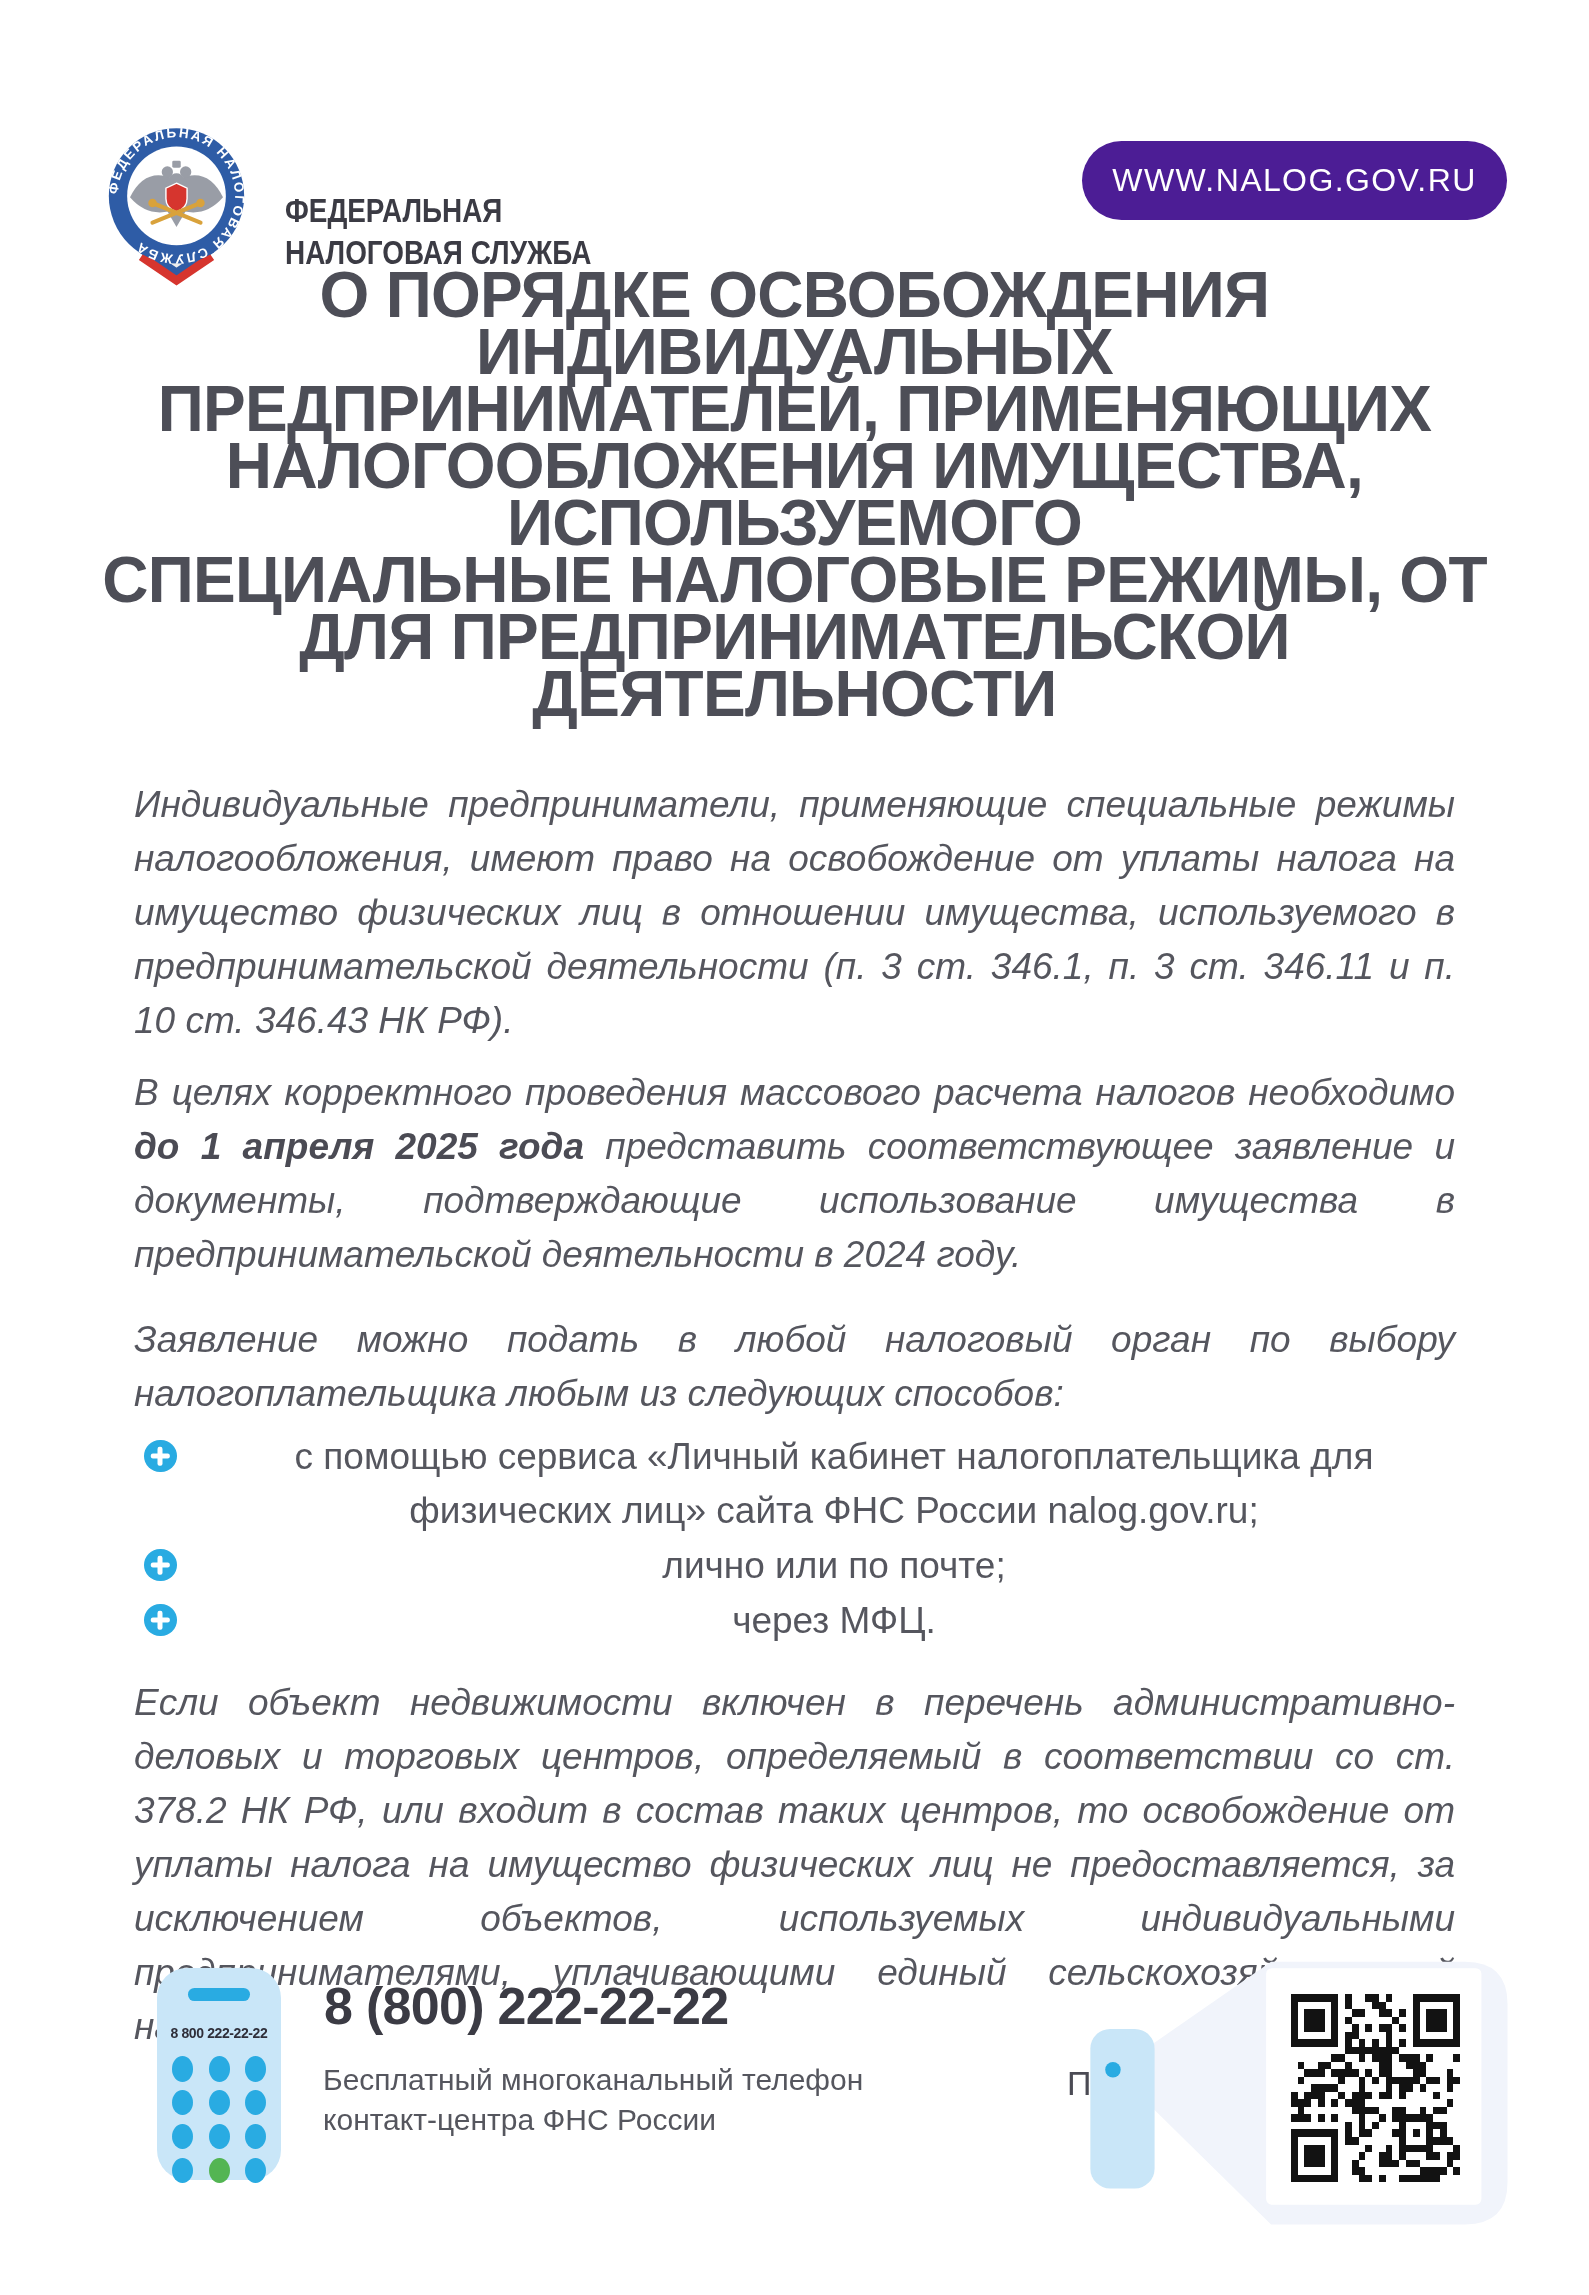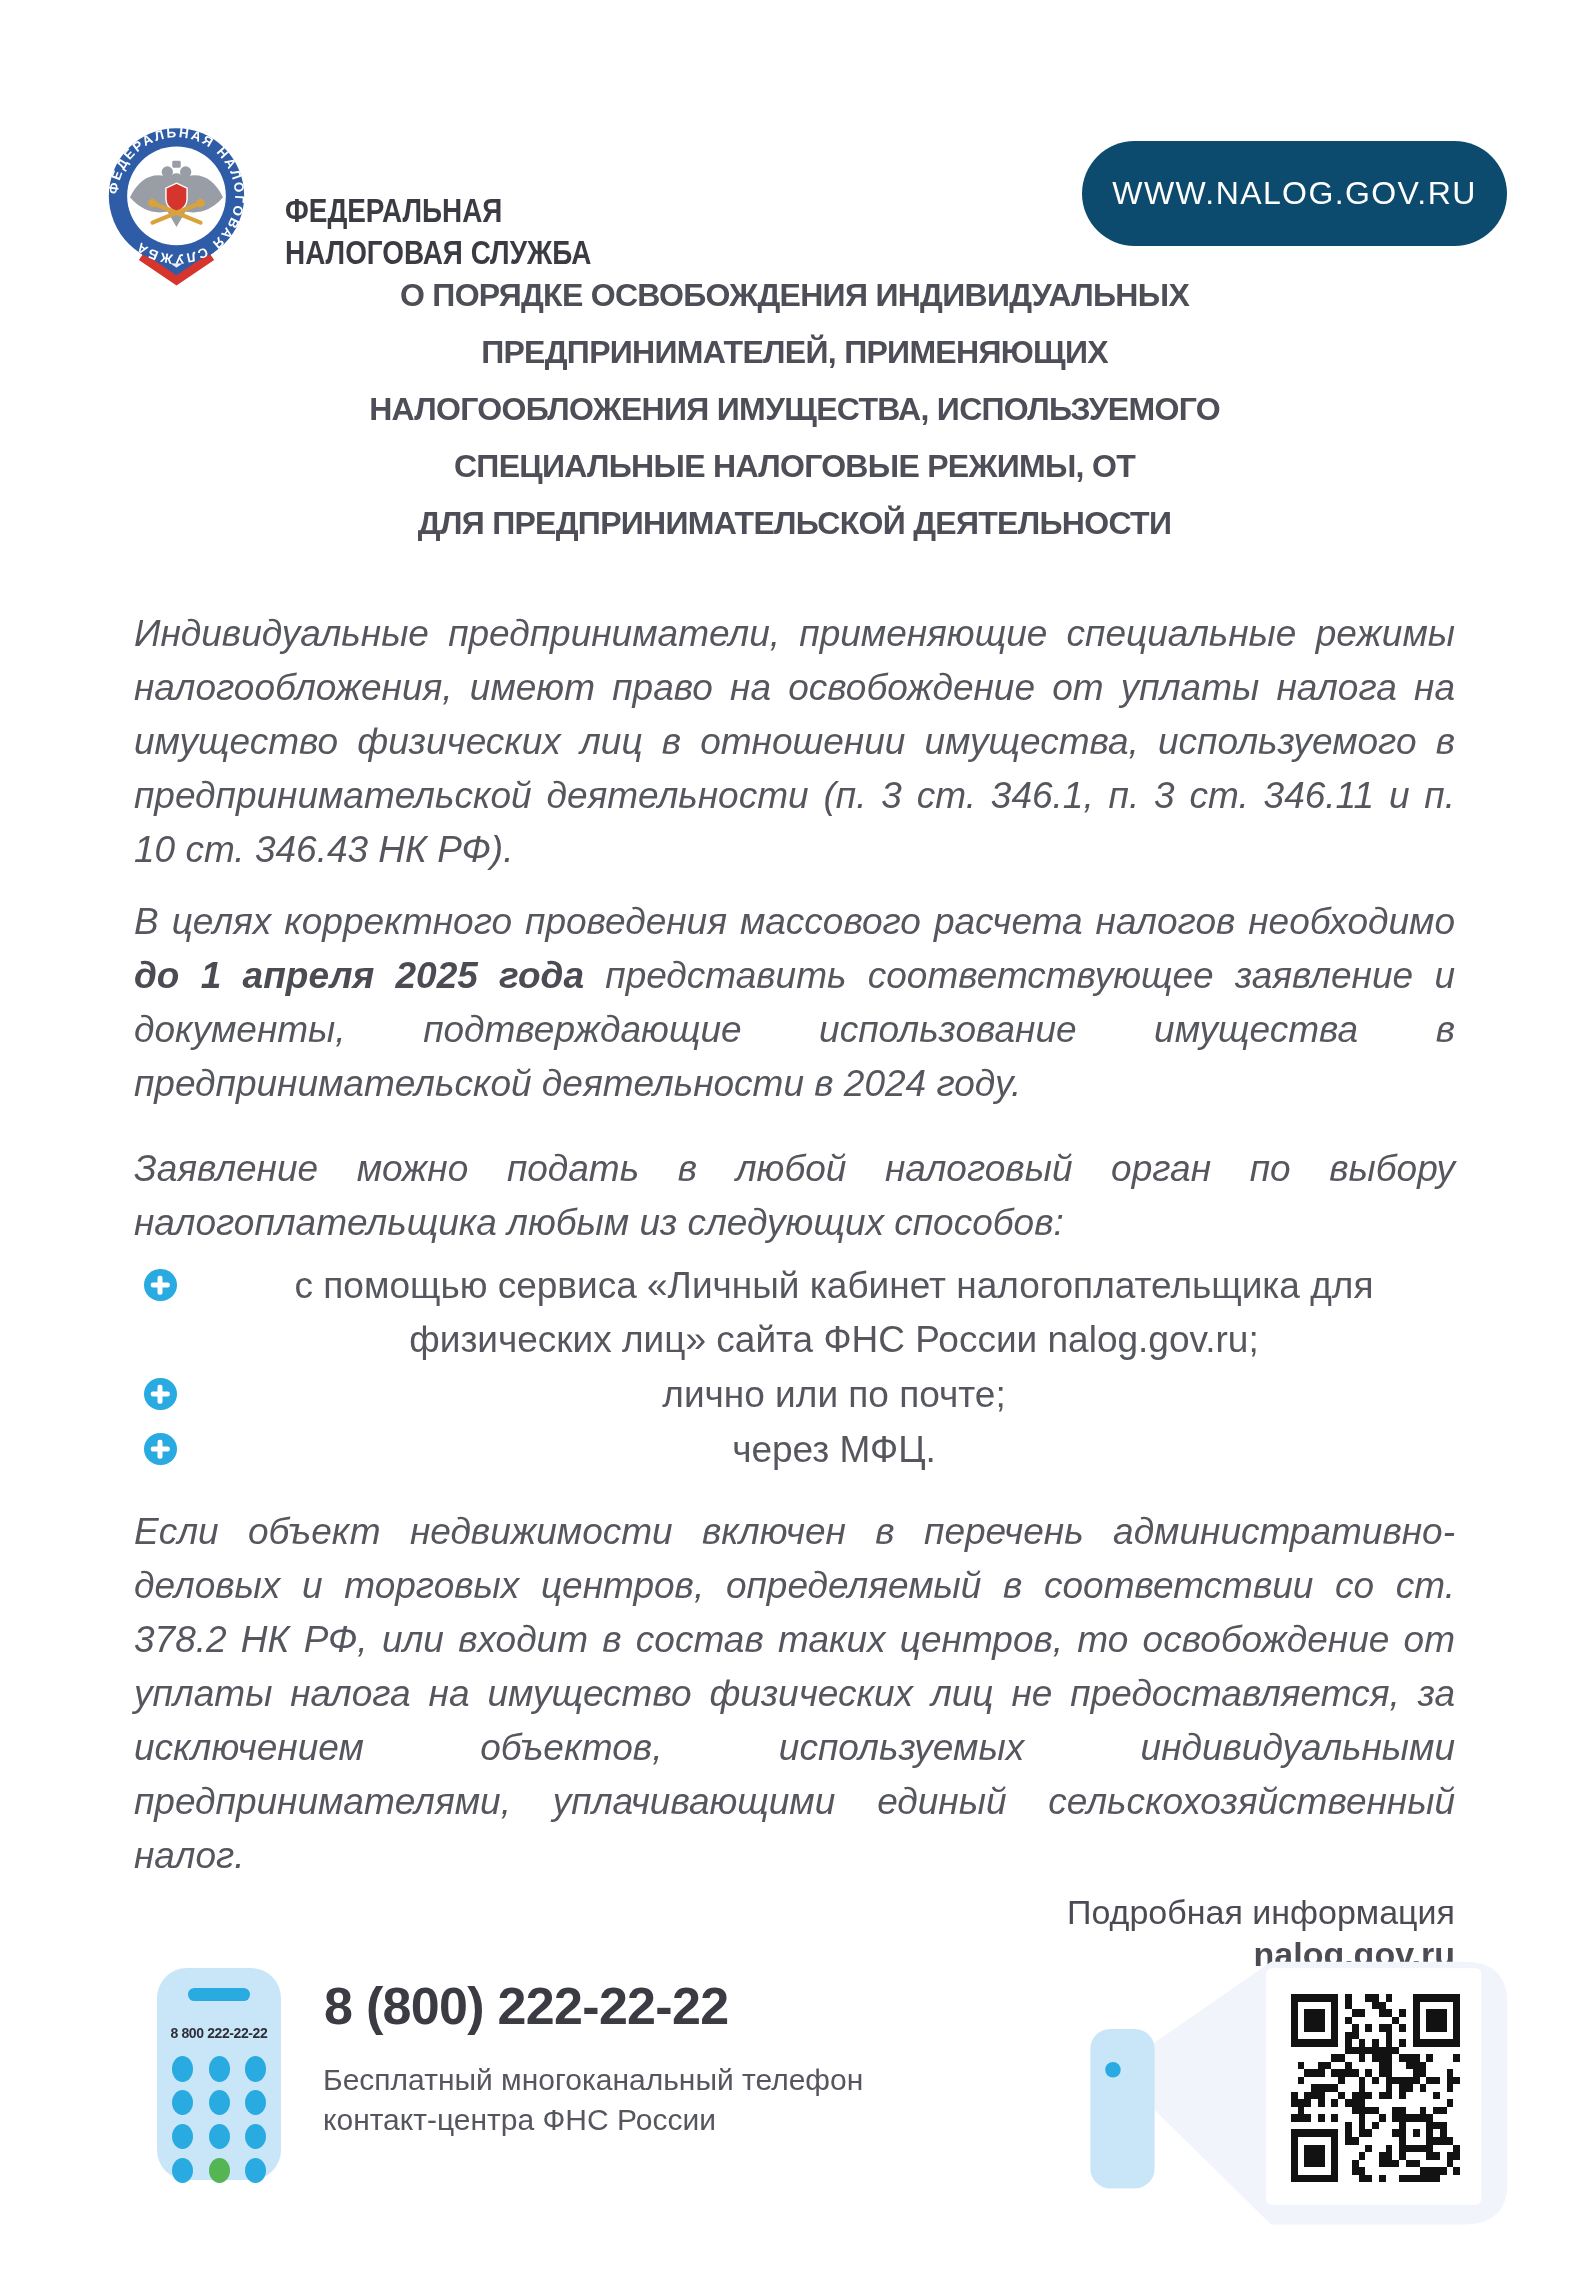--- a/index.html
+++ b/index.html
@@ -8,29 +8,29 @@
     background:#ffffff; font-family:"Liberation Sans", sans-serif;
   }
   
   .emblem { position:absolute; left:106px; top:121px; width:141px; height:185px; }
   .logo-text {
     position:absolute; left:285px; top:189px;
     font-weight:700; font-size:34px; line-height:42px; color:#3B3B44;
     letter-spacing:0px; transform:scaleX(0.82); transform-origin:left top;
   }
   .site-pill {
-    position:absolute; left:1082px; top:141px; width:425px; height:105px;
-    background:#0c4a6e; border-radius:53px;
+    position:absolute; left:1082px; top:141px; width:425px; height:79px;
+    background:#4c1d95; border-radius:53px;
     display:flex; align-items:center; justify-content:center;
     color:#ffffff; font-size:32px; font-weight:400; letter-spacing:1.4px;
   }
   
   .title {
     margin:0; padding:267px 99px 0 99px;
-    text-align:center; font-weight:700; font-size:32px; line-height:57px;
+    text-align:center; font-weight:700; font-size:64px; line-height:57px;
     color:#4D4E57; letter-spacing:-0.7px;
   }
   
   .content { padding:0 134px; color:#55565E; font-size:37px; line-height:54px; }
   .para { margin:0; text-align:justify;font-style:italic; }
   .p1 { margin-top:55px; }
   .p2 { margin-top:18.4px; }
   .p2 strong { color:#4B4B54; }
   .p3 { margin-top:31px; }
   .p4 { margin-top:28px; }

